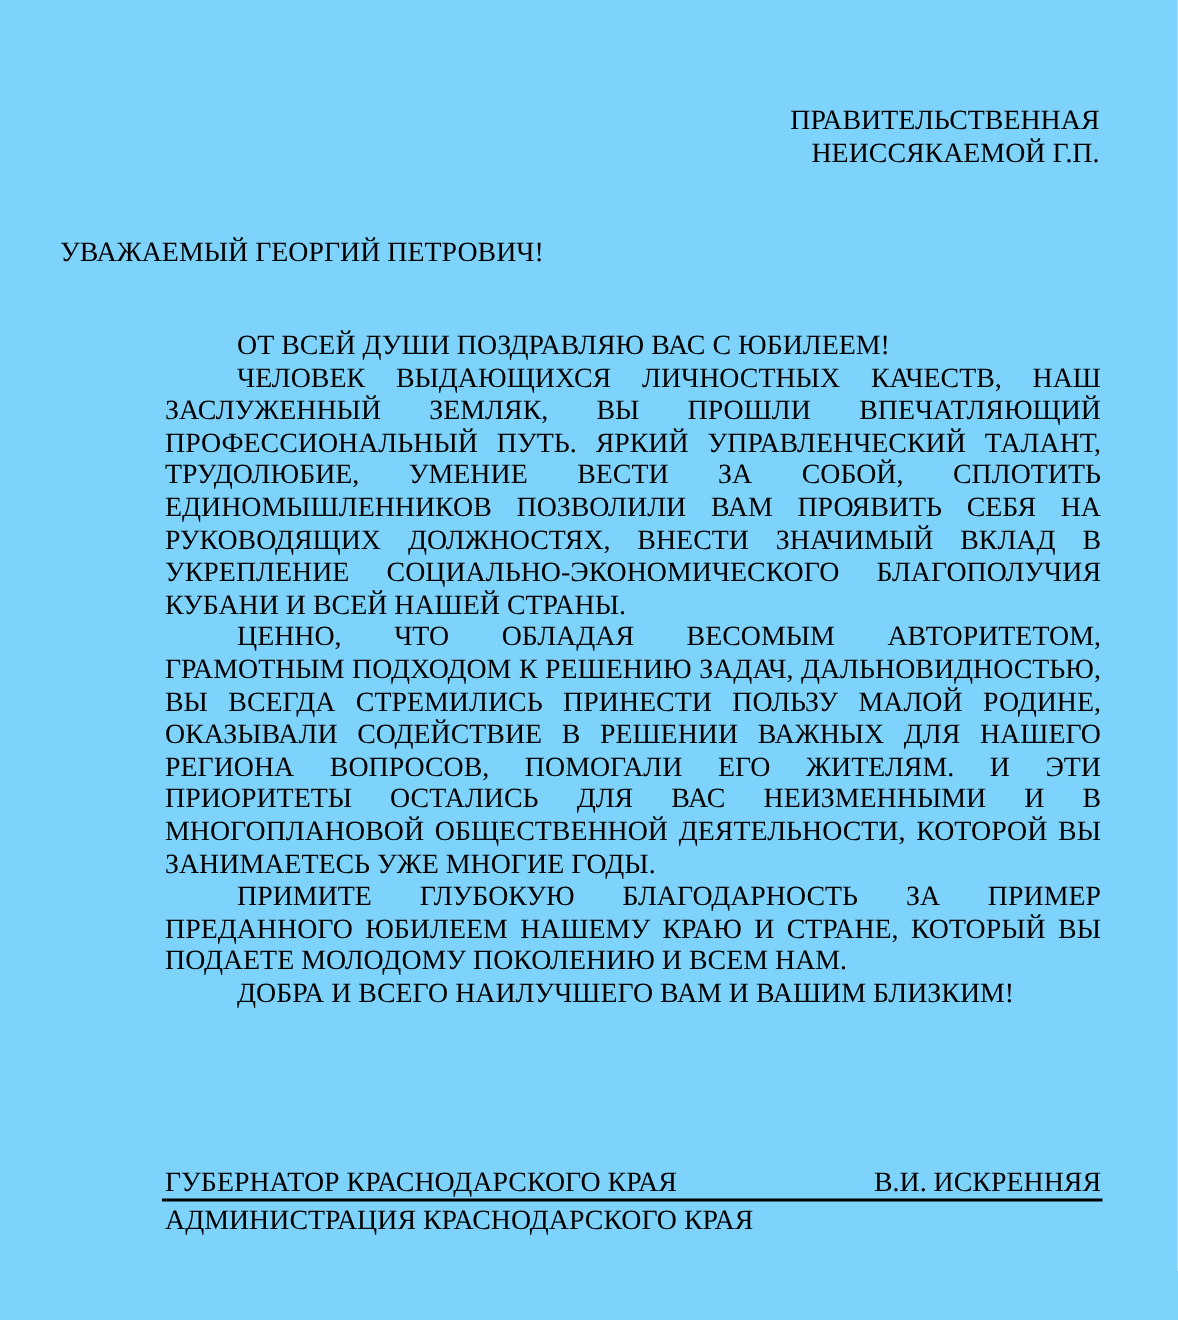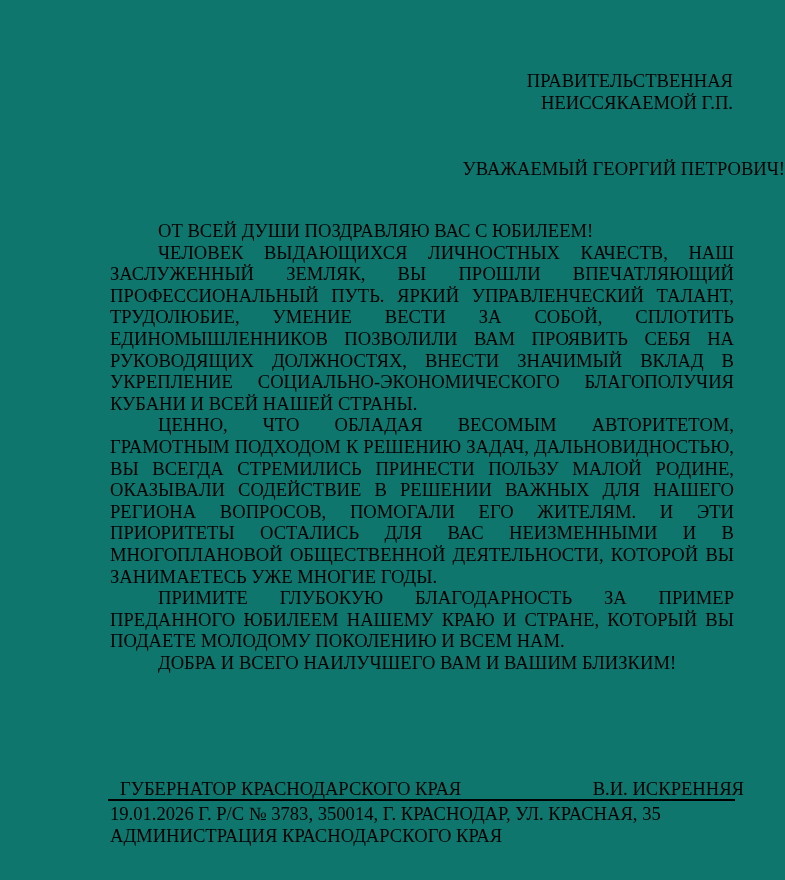--- a/index.html
+++ b/index.html
@@ -1,27 +1,27 @@
 <!DOCTYPE html>
 <html><head>
 <meta charset="utf-8">
 <style>
   html, body { margin: 0; padding: 0; background: #ffffff; }
   body { width: 785px; height: 880px; position: relative; overflow: hidden;
          font-family: "Liberation Serif", "DejaVu Serif", serif; color: #000; }
-  .page { position: absolute; left: 0; top: 0; width: 785px; height: 880px; background: #0f766e; }
+  .page { position: absolute; left: 0; top: 0; width: 785px; height: 880px; background: #7dd3fc; }
   .addr { position: absolute; right: 52px; top: 70px; text-align: right;
           font-size: 18.6px; line-height: 22px; }
   .addr div { white-space: nowrap; }
-  .greeting { position: absolute; left: 0; width: 100%; top: 158px; text-align: right;
+  .greeting { position: absolute; left: 0; width: 100%; top: 158px; text-align: left;
               font-size: 18.6px; line-height: 22px; padding-left: 40px; box-sizing: border-box; }
   .body { position: absolute; left: 110px; width: 624px; top: 200px;
           font-size: 18.6px; line-height: 21.6px; margin-top: 20px; }
   .body p { margin: 0; text-indent: 48px; text-align: justify; }
-  .sign { position: absolute; left: 120px; width: 624px; top: 778px;
+  .sign { position: absolute; left: 110px; width: 624px; top: 778px;
           font-size: 18.6px; line-height: 22px; display: flex; justify-content: space-between; }
   .rule { position: absolute; left: 108px; width: 627px; top: 799px; height: 2px; background: #000; }
   .footer { position: absolute; left: 110px; top: 803px; font-size: 18.6px; line-height: 22px; }
   .footer div { white-space: nowrap; }
 </style>
 </head>
 <body>
 
 <div class="page">
   <div class="addr">
@@ -40,16 +40,15 @@
   </div>
 
   <div class="sign">
     <span>ГУБЕРНАТОР КРАСНОДАРСКОГО КРАЯ</span>
     <span>В.И. ИСКРЕННЯЯ</span>
   </div>
 
   <div class="rule"></div>
 
   <div class="footer">
-    <div>19.01.2026 Г. Р/С № 3783, 350014, Г. КРАСНОДАР, УЛ. КРАСНАЯ, 35</div>
     <div>АДМИНИСТРАЦИЯ КРАСНОДАРСКОГО КРАЯ</div>
   </div>
 </div>
 
 </body></html>

